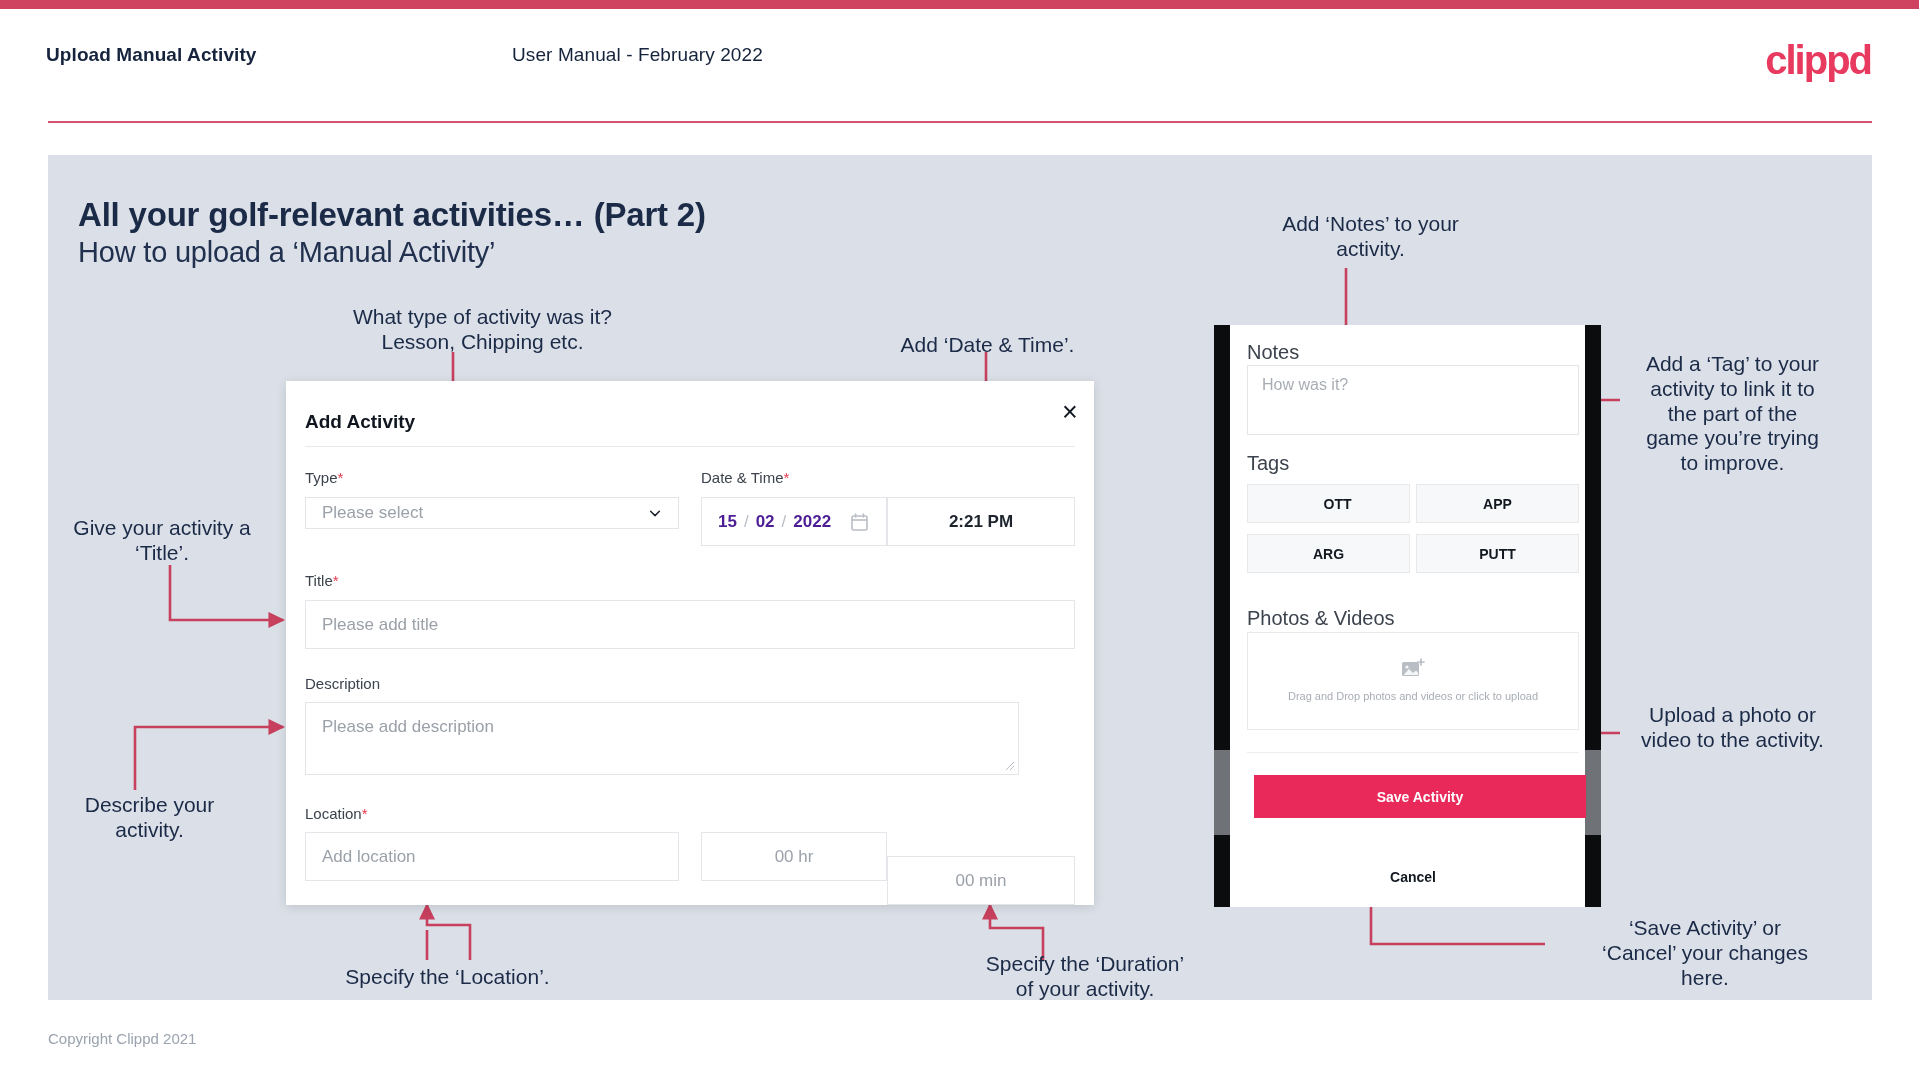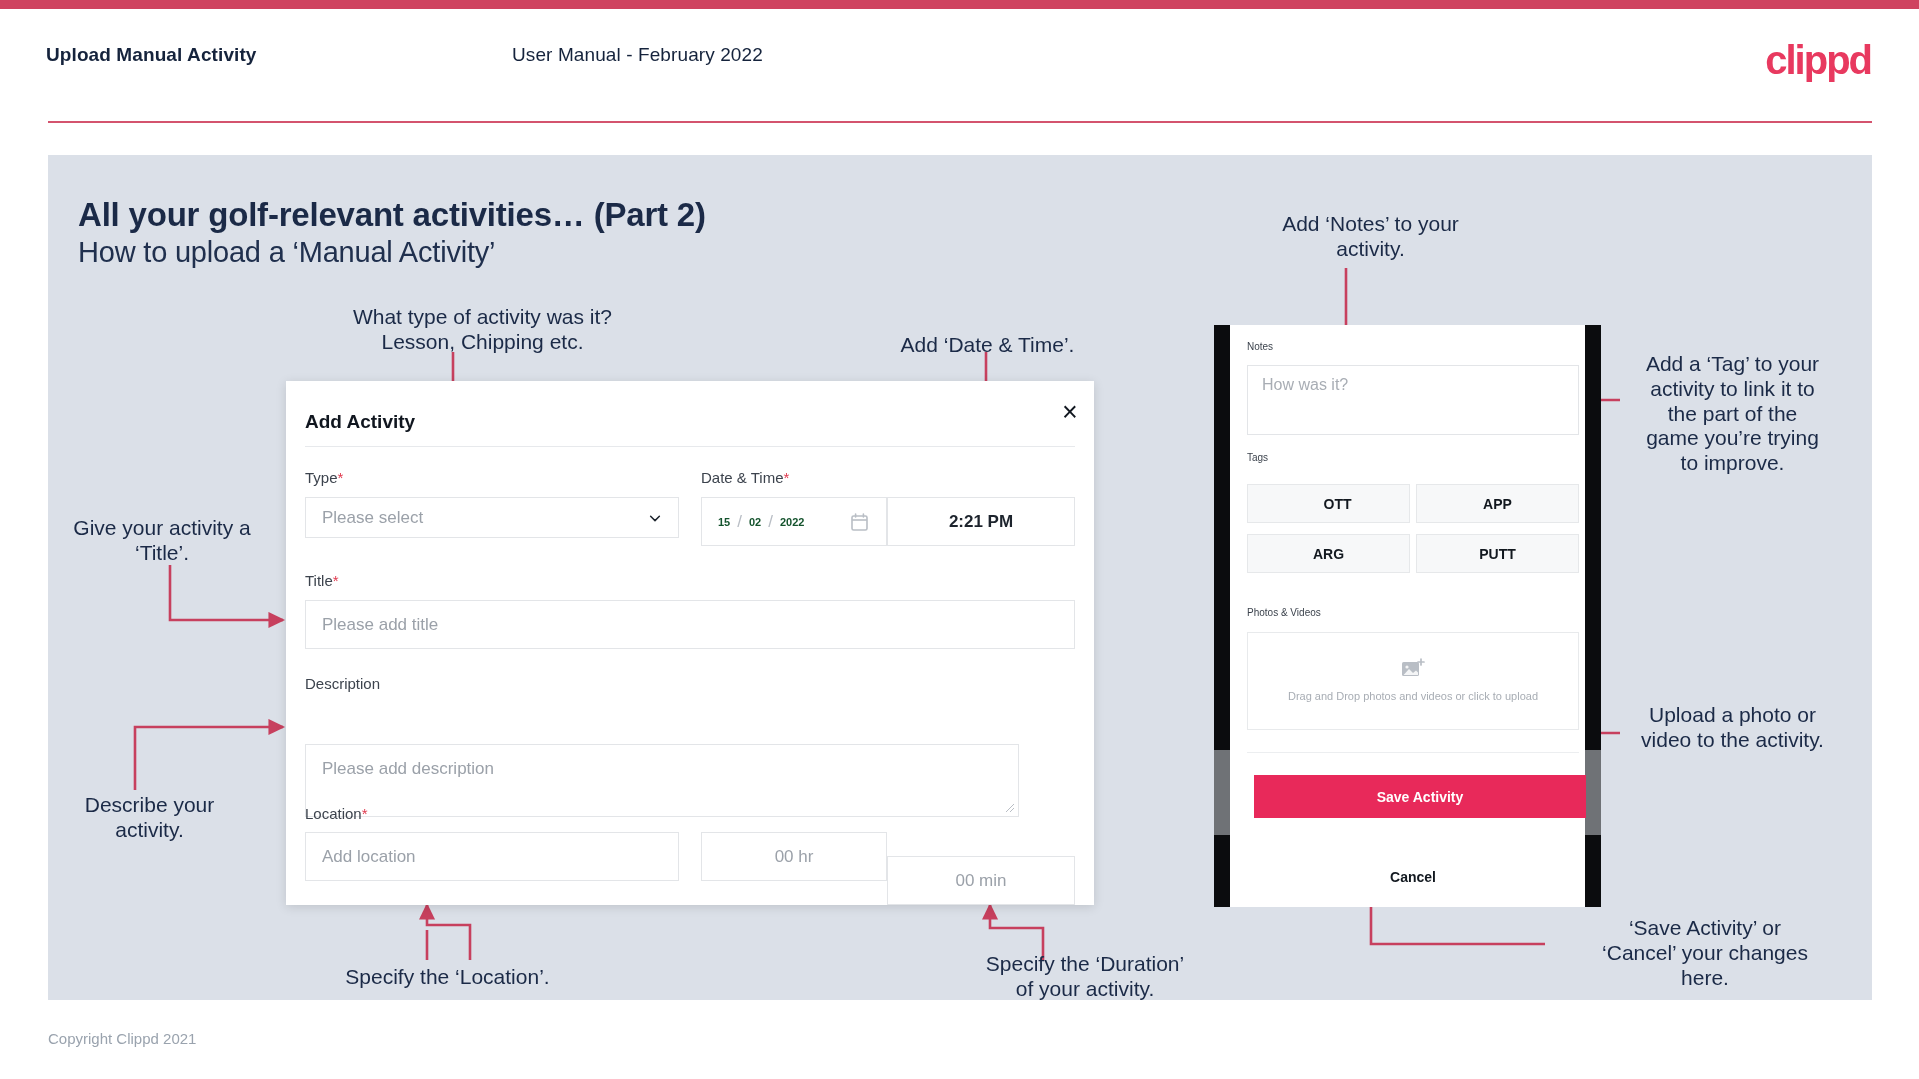--- a/index.html
+++ b/index.html
@@ -102,38 +102,38 @@
 
   .ta {
     position:absolute; background:#fff; border:1px solid #e3e5e8;
     font-size:17px; color:#9ba1a9; padding:14px 0 0 16px;
   }
   .ta-grip {
     position:absolute; right:3px; bottom:3px; width:10px; height:10px;
   }
 
   .date-wrap { position:absolute; display:flex; align-items:center; }
-  .date-seg { font-size:11px; font-weight:700; color:#14532d; }
+  .date-seg { font-size:17px; font-weight:700; color:#4c1d95; }
   .date-sep { font-size:17px; color:#b9bec5; margin:0 7px; }
 
   
   .phone-frame {
     position:absolute; left:1214px; top:325px; width:387px; height:582px;
     background:#0b0c0e;
   }
   .phone-edge-grey-l {
     position:absolute; left:1214px; top:750px; width:16px; height:85px; background:#6f7276;
   }
   .phone-edge-grey-r {
     position:absolute; left:1585px; top:750px; width:16px; height:85px; background:#6f7276;
   }
   .phone-screen {
     position:absolute; left:1230px; top:325px; width:355px; height:582px; background:#fff;
   }
-  .ph-label { position:absolute; font-size:10px; color:#3c434d; }
+  .ph-label { position:absolute; font-size:20px; color:#3c434d; }
   .ph-inp {
     position:absolute; border:1px solid #e3e5e8; background:#fff;
     font-size:16px; color:#a8adb4; padding:10px 0 0 14px;
   }
   .tag-btn {
     position:absolute; border:1px solid #e6e8ea; background:#f7f8f9;
     font-size:14px; font-weight:700; color:#12181f;
     display:flex; align-items:center; justify-content:center;
   }
   .drop-zone {
@@ -223,21 +223,21 @@
 here.</div>
 
   <div class="dialog"></div>
   <div class="dlg-title">Add Activity</div>
   <div class="dlg-close">×</div>
   <div class="dlg-rule"></div>
 
   <div class="fld-label" style="left:305px; top:469px;">
     <span>Type</span><span class="req">*</span>
   </div>
-  <div class="inp" style="left:305px; top:497px; width:374px; height:41px;">
+  <div class="inp" style="left:305px; top:497px; width:374px; height:32px;">
     <span>Please select</span>
     <svg class="chev" viewBox="0 0 16 16">
       <path d="M3 6 L8 11 L13 6" stroke="#1d242d" stroke-width="1.7" fill="none" stroke-linecap="round" stroke-linejoin="round"></path>
     </svg>
   </div>
 
   <div class="fld-label" style="left:701px; top:469px;">
     <span>Date &amp; Time</span><span class="req">*</span>
   </div>
   <div class="inp" style="left:701px; top:497px; width:186px; height:49px;">
@@ -261,21 +261,21 @@
   <div class="fld-label" style="left:305px; top:572px;">
     <span>Title</span><span class="req">*</span>
   </div>
   <div class="inp" style="left:305px; top:600px; width:770px; height:49px;">
     <span>Please add title</span>
   </div>
 
   <div class="fld-label" style="left:305px; top:675px;">
     <span>Description</span>
   </div>
-  <div class="ta" style="left:305px; top:744px; width:714px; height:73px;">
+  <div class="ta" style="left:305px; top:702px; width:714px; height:73px;">
     <span>Please add description</span>
     <svg class="ta-grip" viewBox="0 0 10 10">
       <path d="M9 1 L1 9 M9 5 L5 9" stroke="#b9bec5" stroke-width="1" fill="none"></path>
     </svg>
   </div>
 
   <div class="fld-label" style="left:305px; top:805px;">
     <span>Location</span><span class="req">*</span>
   </div>
   <div class="inp" style="left:305px; top:832px; width:374px; height:49px;">

